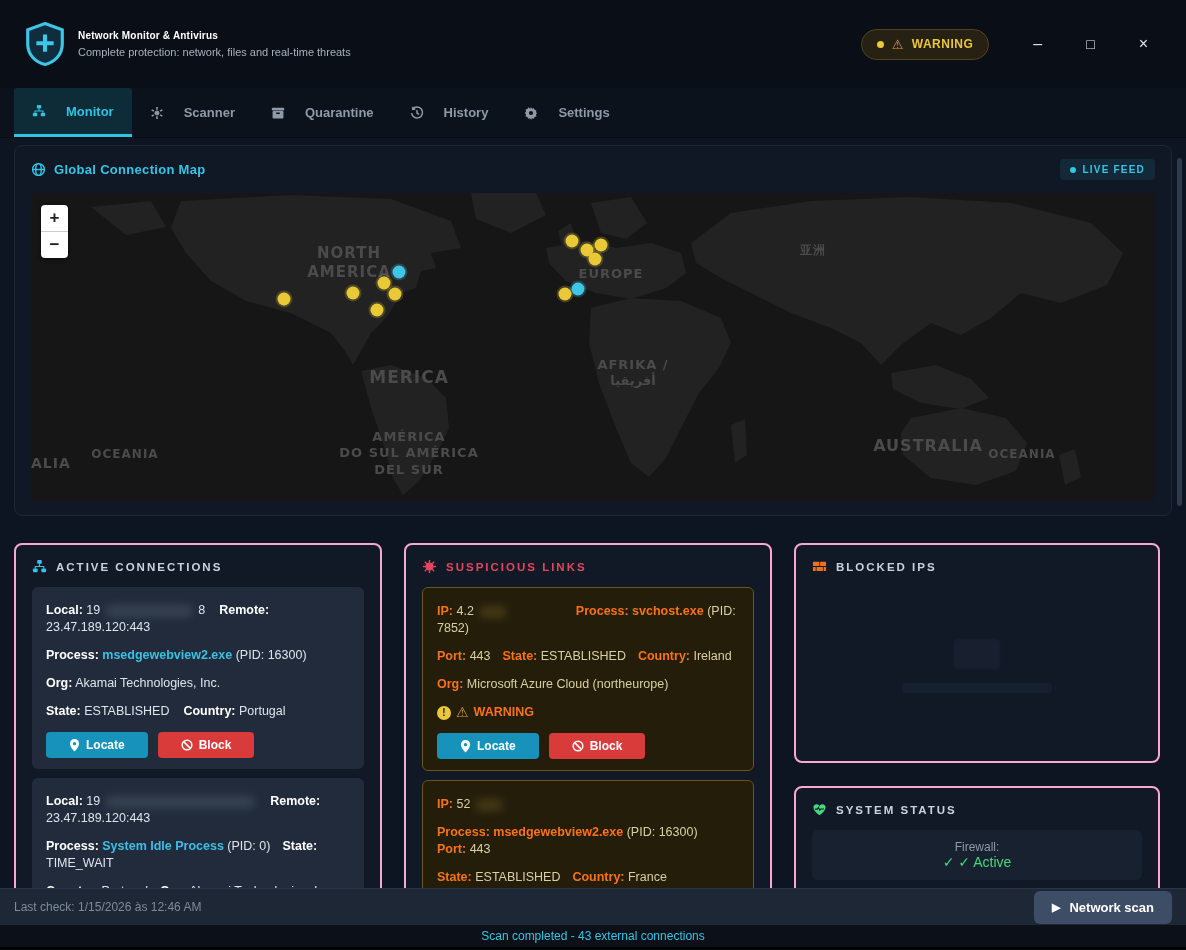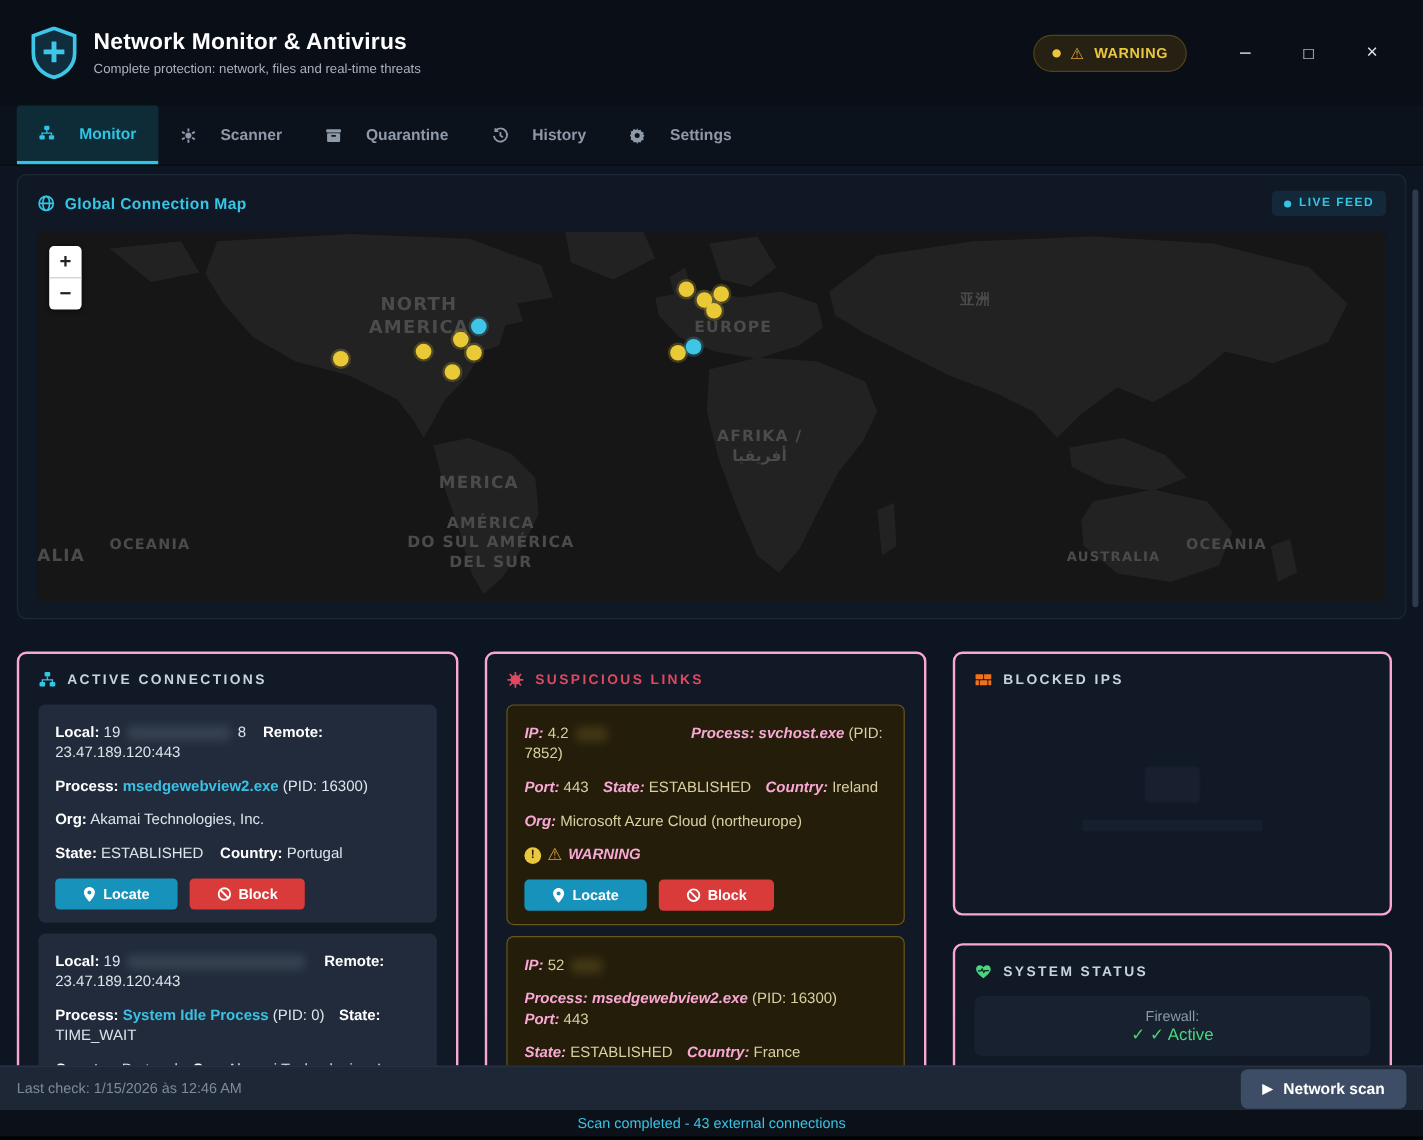--- a/index.html
+++ b/index.html
@@ -1,21 +1,21 @@
 <!DOCTYPE html>
 <html><head>
 <meta charset="utf-8">
 <style>
   html,body{margin:0;padding:0;background:#000;width:1186px;height:950px;overflow:hidden;}
   .win{position:relative;width:1186px;height:950px;background:#0d1522;overflow:hidden;
        font-family:"Liberation Sans",sans-serif;-webkit-font-smoothing:antialiased;}
   
   .titlebar{height:88px;background:#0a0e16;display:flex;align-items:center;padding:0 38px 0 26px;box-sizing:border-box;}
   .app-icon{margin-right:14px;display:flex;}
-  .tstack .t1{color:#fff;font-size:19px;font-weight:bold;letter-spacing:.2px;}
+  .tstack .t1{color:#fff;font-size:10px;font-weight:bold;letter-spacing:.2px;}
   .tstack .t2{color:#a8b2bd;font-size:11px;margin-top:5px;}
   .flexspacer{flex:1;}
   .warnpill{display:flex;align-items:center;gap:8px;background:#272113;border:1px solid #51431a;border-radius:16px;
             padding:7px 15px;color:#e9c73e;font-weight:bold;font-size:12px;letter-spacing:.5px;cursor:default;}
   .warnpill .dot{width:7px;height:7px;border-radius:50%;background:#e9c73e;}
   .warnpill .tri{color:#e3a037;font-size:13px;font-weight:normal;}
   .wctl{color:#e2e8ef;font-size:16px;margin-left:44px;cursor:default;line-height:1;}
   .wctl.max{font-size:14px;}
   
   .tabs{height:49px;background:#0c121c;display:flex;align-items:stretch;padding-left:14px;border-bottom:1px solid #080c13;}
@@ -46,21 +46,21 @@
   
   .cols{display:grid;grid-template-columns:368px 368px 1fr;gap:22px;margin:27px 26px 0 14px;align-items:start;}
   .panel{background:#111927;border:2px solid #f9a8d4;border-radius:8px;padding:12px 16px;box-sizing:border-box;}
   .phead{display:flex;align-items:center;gap:9px;margin:2px 0 13px;font-size:11.5px;font-weight:bold;letter-spacing:2px;color:#c9d3de;}
   .phead .red-title{color:#e0485e;}
   .card{background:#212b3b;border-radius:6px;padding:11px 14px;margin-bottom:9px;color:#dde4ec;font-size:12.5px;}
   .card .cline{margin:4px 0 11px;line-height:17px;}
   .card .lb{font-weight:bold;color:#fff;}
   .card .proc{font-weight:bold;color:#3bc0e4;}
   .card.amber{background:#241d0a;border:1px solid #6a5619;color:#d9d0a2;}
-  .card.amber .lb{color:#f9a8d4;font-style:italic;}
+  .card.amber .lb{color:#f97316;}
   .redact{display:inline-block;height:12px;border-radius:3px;background:rgba(190,205,220,.14);filter:blur(4px);
           vertical-align:middle;margin:0 6px;}
   .card.amber .redact{background:rgba(235,205,90,.16);}
   .gapseg{display:inline-block;}
   .wdot{display:inline-block;width:14px;height:14px;border-radius:50%;background:#e9c73e;color:#241d0a;font-weight:bold;
         font-size:10px;line-height:14px;text-align:center;vertical-align:middle;margin-right:5px;}
   .wtri{color:#e3a037;font-size:14px;vertical-align:middle;margin-right:5px;}
   .btnrow{display:flex;gap:10px;margin-top:12px;}
   .btn{display:flex;align-items:center;gap:6px;border:none;border-radius:4px;color:#fff;font-size:12px;font-weight:bold;
        padding:6px 23px;font-family:inherit;cursor:pointer;}
@@ -206,25 +206,25 @@
         <div class="zoomctl">
           <div class="zbtn">+</div>
           <div class="zbtn">−</div>
         </div>
       <div class="mlabel" style="left: 318px; top: 70px; font-size: 15px;">NORTH
 AMERICA</div>
           <div class="mlabel" style="left: 580px; top: 81px; font-size: 13px;">EUROPE</div>
           <div class="mlabel" style="left: 782px; top: 57px; font-size: 12px;">亚洲</div>
           <div class="mlabel" style="left: 602px; top: 180px; font-size: 13px;">AFRIKA /
 أفريقيا</div>
-          <div class="mlabel" style="left: 368px; top: 185px; font-size: 14px; margin-top: 25px;">MERICA</div>
+          <div class="mlabel" style="left: 378px; top: 185px; font-size: 17px;">MERICA</div>
           <div class="mlabel" style="left: 378px; top: 260px; font-size: 13px;">AMÉRICA
 DO SUL AMÉRICA
 DEL SUR</div>
-          <div class="mlabel" style="left: 897px; top: 271px; font-size: 11px;">AUSTRALIA</div>
+          <div class="mlabel" style="left: 897px; top: 253px; font-size: 16px;">AUSTRALIA</div>
           <div class="mlabel" style="left: 991px; top: 261px; font-size: 12px;">OCEANIA</div>
           <div class="mlabel" style="left: 94px; top: 261px; font-size: 12px;">OCEANIA</div>
           <div class="mlabel" style="left: 14px; top: 271px; font-size: 14px;">RALIA</div>
           <div class="marker yellow" style="left: 253px; top: 106px;"></div>
           <div class="marker yellow" style="left: 322px; top: 100px;"></div>
           <div class="marker yellow" style="left: 346px; top: 117px;"></div>
           <div class="marker yellow" style="left: 353px; top: 90px;"></div>
           <div class="marker yellow" style="left: 364px; top: 101px;"></div>
           <div class="marker cyan" style="left: 368px; top: 79px;"></div>
           <div class="marker yellow" style="left: 541px; top: 48px;"></div>

